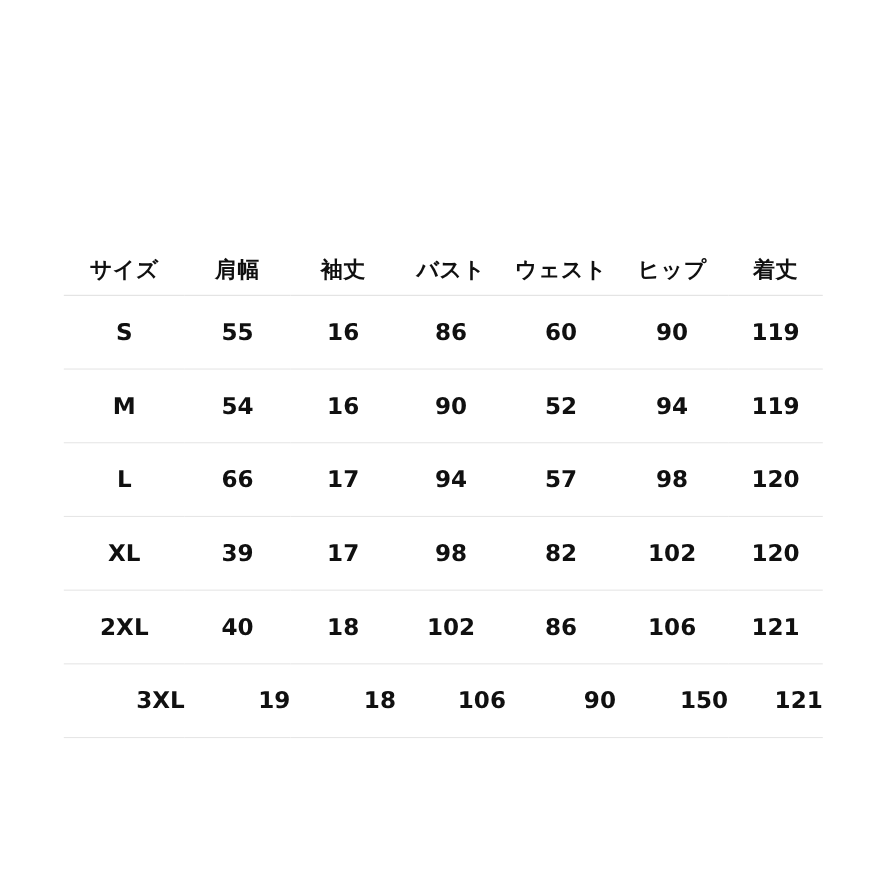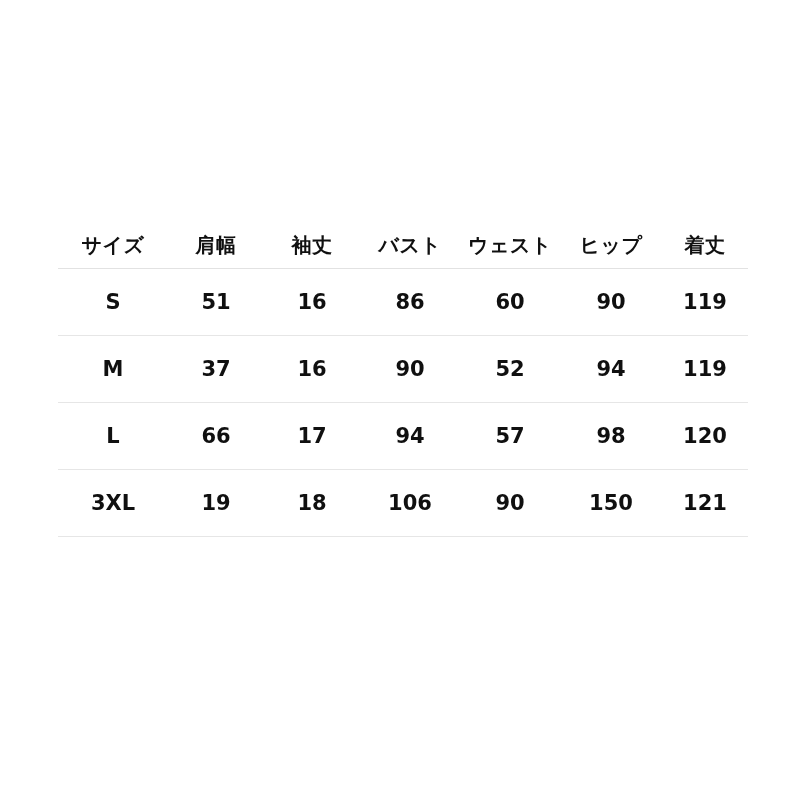--- a/index.html
+++ b/index.html
@@ -46,20 +46,21 @@
     letter-spacing: 0.5px;
     border-bottom: 1px solid #e2e2e2;
   }
   table.size-table tbody td {
     font-size: 21px;
     height: 66px;
     border-bottom: 1px solid #e6e6e6;
   }
   table.size-table tbody tr:last-child td {
     border-bottom: 1px solid #e6e6e6;
+    text-align: right;
   }
   
   col.c0 { width: 110px; }
   col.c1 { width: 96px; }
   col.c2 { width: 96px; }
   col.c3 { width: 100px; }
   col.c4 { width: 100px; }
   col.c5 { width: 102px; }
   col.c6 { width: 86px; }
 
@@ -90,46 +91,64 @@
           <th><span class="head-cell-inner">袖丈</span></th>
           <th><span class="head-cell-inner">バスト</span></th>
           <th><span class="head-cell-inner">ウェスト</span></th>
           <th><span class="head-cell-inner">ヒップ</span></th>
           <th><span class="head-cell-inner">着丈</span></th>
         </tr>
       </thead>
       <tbody>
         <tr>
           <td>S</td>
-          <td>51</td>
+          <td>55</td>
           <td>16</td>
           <td>86</td>
           <td>60</td>
           <td>90</td>
           <td>119</td>
         </tr>
         <tr>
           <td>M</td>
-          <td>37</td>
+          <td>54</td>
           <td>16</td>
           <td>90</td>
           <td>52</td>
           <td>94</td>
           <td>119</td>
         </tr>
         <tr>
           <td>L</td>
           <td>66</td>
           <td>17</td>
           <td>94</td>
           <td>57</td>
           <td>98</td>
           <td>120</td>
         </tr>
         <tr>
+          <td>XL</td>
+          <td>39</td>
+          <td>17</td>
+          <td>98</td>
+          <td>82</td>
+          <td>102</td>
+          <td>120</td>
+        </tr>
+        <tr>
+          <td>2XL</td>
+          <td>40</td>
+          <td>18</td>
+          <td>102</td>
+          <td>86</td>
+          <td>106</td>
+          <td>121</td>
+        </tr>
+        <tr>
           <td>3XL</td>
           <td>19</td>
           <td>18</td>
           <td>106</td>
           <td>90</td>
           <td>150</td>
           <td>121</td>
         </tr>
       </tbody>
     </table>

